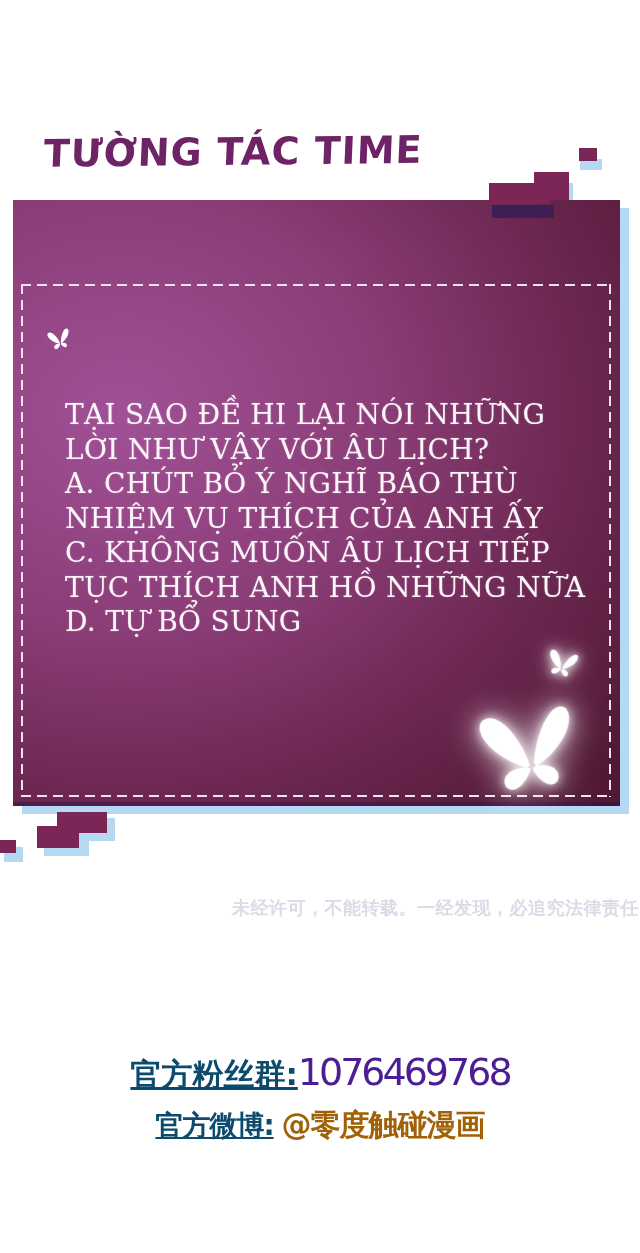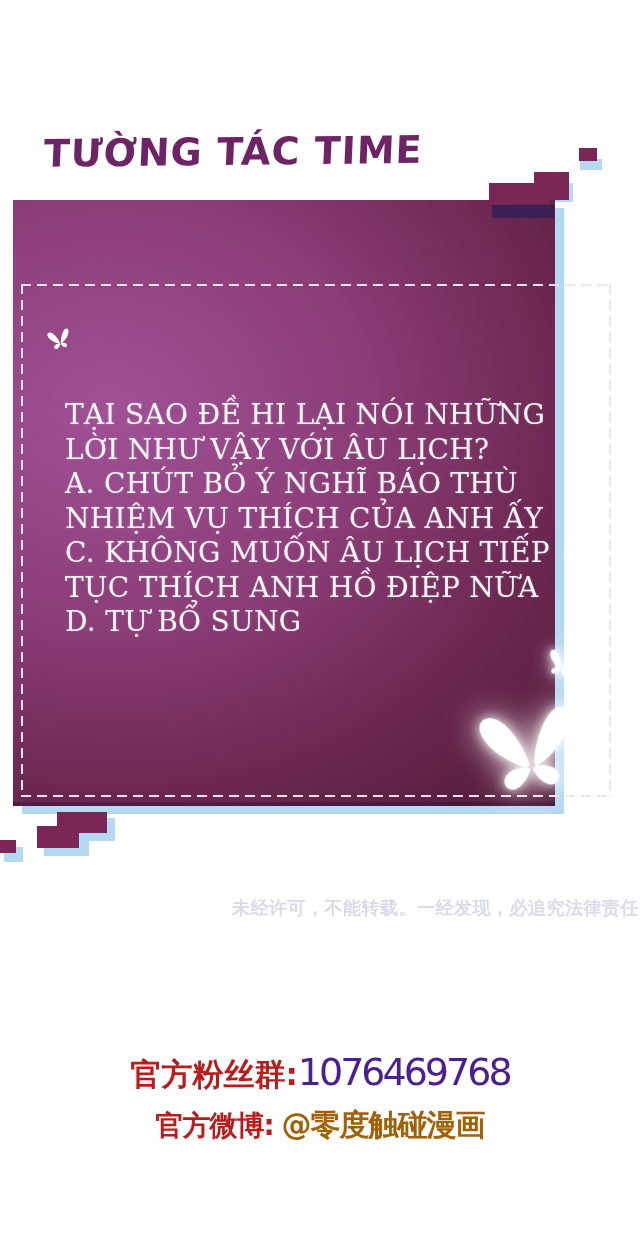--- a/index.html
+++ b/index.html
@@ -15,21 +15,21 @@
     font-family:"DejaVu Sans","Liberation Sans",sans-serif;
     white-space:nowrap;
   }
   
   .px{position:absolute;}
   .px.maroon{background:#7c2557;}
   .px.blue{background:#b5d9f2;}
   .px.darkband{background:#3e1f55;z-index:5;}
   
   .card{
-    position:absolute;left:13px;top:200px;width:542px;height:606px;
+    position:absolute;left:13px;top:200px;width:607px;height:606px;
     background:radial-gradient(ellipse 640px 540px at 18% 35%,
       #a05197 0%, #8b3d77 40%, #6b2750 72%, #511935 100%);
     box-shadow:9px 8px 0 0 #b5d9f2;
     z-index:2;
   }
   .card::after{
     content:"";position:absolute;left:0;right:0;bottom:0;height:4px;
     background:rgba(45,18,66,0.45);
   }
   
@@ -60,21 +60,21 @@
   
   .copyright{
     position:absolute;left:232px;top:896px;
     font-size:18px;letter-spacing:0.5px;color:#d9dbe7;font-weight:bold;
     white-space:nowrap;
   }
   
   .footer-line{position:absolute;left:0;width:640px;text-align:center;white-space:nowrap;}
   .footer-line-1{top:1050px;}
   .footer-line-2{top:1105px;}
-  .f-label{font-weight:bold;color:#b91c1c;}
+  .f-label{font-weight:bold;color:#0c4a6e;text-decoration:underline;}
   .footer-line-1 .f-label{font-size:31px;}
   .footer-line-2 .f-label{font-size:28px;letter-spacing:-1px;}
   .f-number{
     font-weight:normal;color:#4c1d95;font-size:38px;letter-spacing:-3px;margin-left:0;
   }
   .f-handle{font-weight:bold;color:#a16207;font-size:30px;letter-spacing:-1px;margin-left:8px;}
 </style>
 </head>
 <body>
 
@@ -106,21 +106,21 @@
         <path d="M54 64 C70 62 80 72 74 82 C66 90 54 76 52 66 Z"></path>
       </svg>
     </div>
 
     <div class="quiz-text">
       <div>TẠI SAO ĐỀ HI LẠI NÓI NHỮNG</div>
       <div>LỜI NHƯ VẬY VỚI ÂU LỊCH?</div>
       <div>A. CHÚT BỎ Ý NGHĨ BÁO THÙ</div>
       <div>NHIỆM VỤ THÍCH CỦA ANH ẤY</div>
       <div>C. KHÔNG MUỐN ÂU LỊCH TIẾP</div>
-      <div>TỤC THÍCH ANH HỒ ĐIỆP NỮA</div>
+      <div>TỤC THÍCH ANH HỒ NHỮNG NỮA</div>
       <div>D. TỰ BỔ SUNG</div>
     </div>
 
     <div class="butterfly bf-2">
       <svg viewBox="0 0 100 90" aria-hidden="true">
         <path d="M50 62 C44 28 26 4 12 11 C0 18 12 46 46 64 Z"></path>
         <path d="M54 60 C64 24 84 3 94 13 C102 26 84 52 56 64 Z"></path>
         <path d="M48 64 C30 60 18 70 24 80 C31 88 44 78 50 66 Z"></path>
         <path d="M54 64 C70 62 80 72 74 82 C66 90 54 76 52 66 Z"></path>
       </svg>

